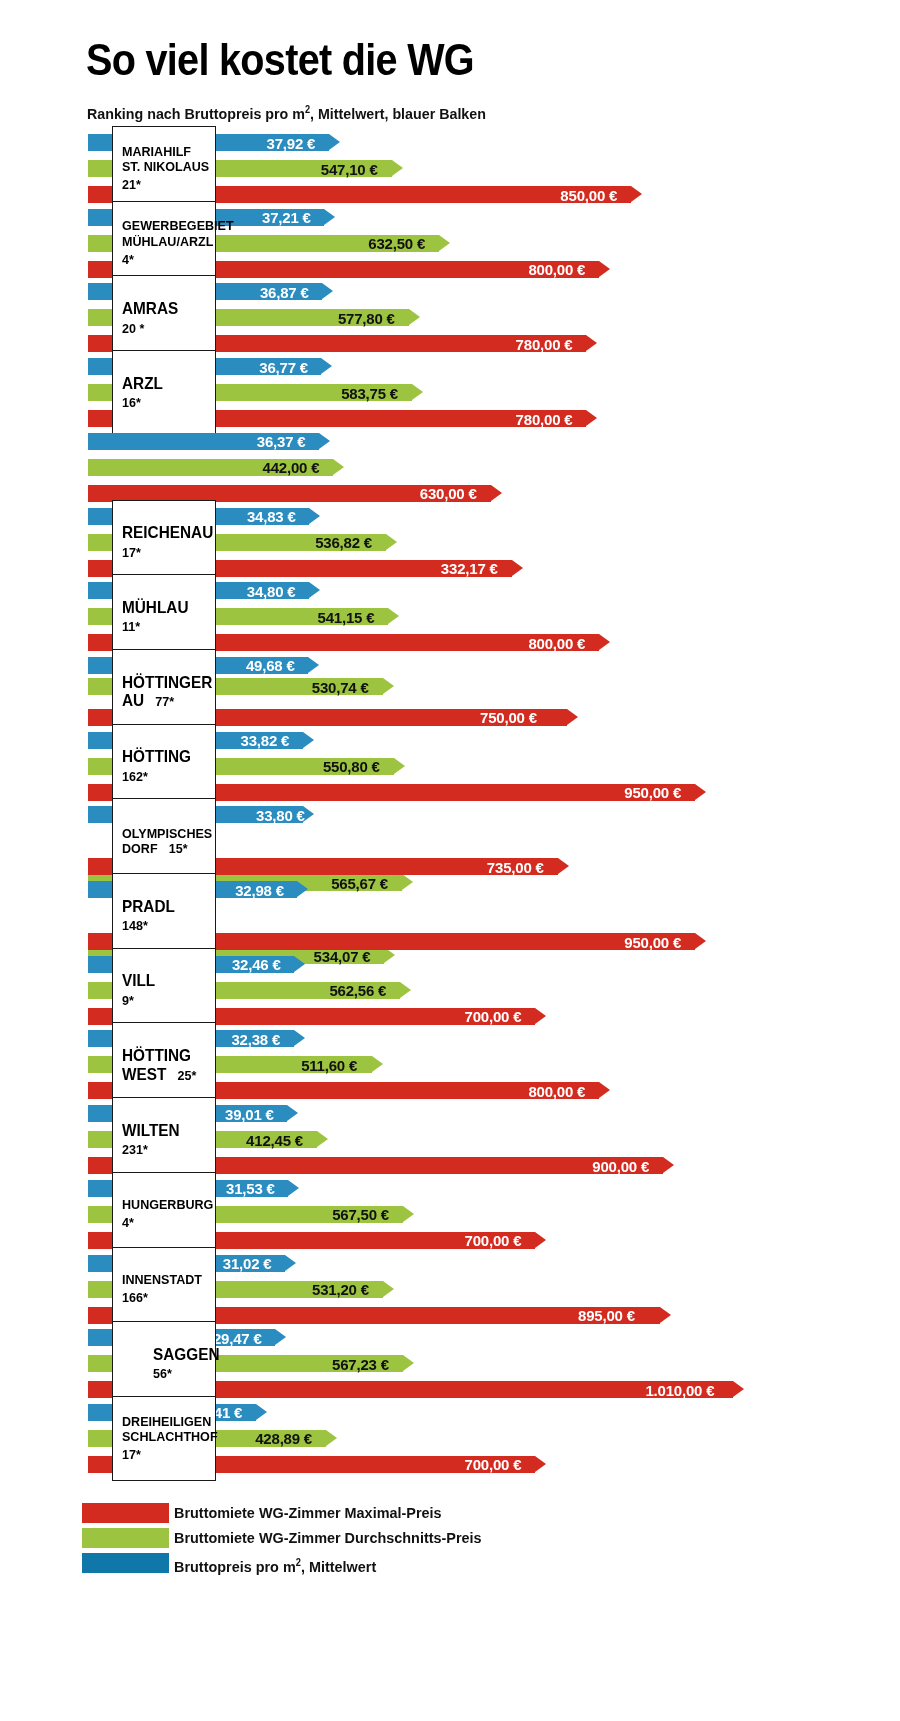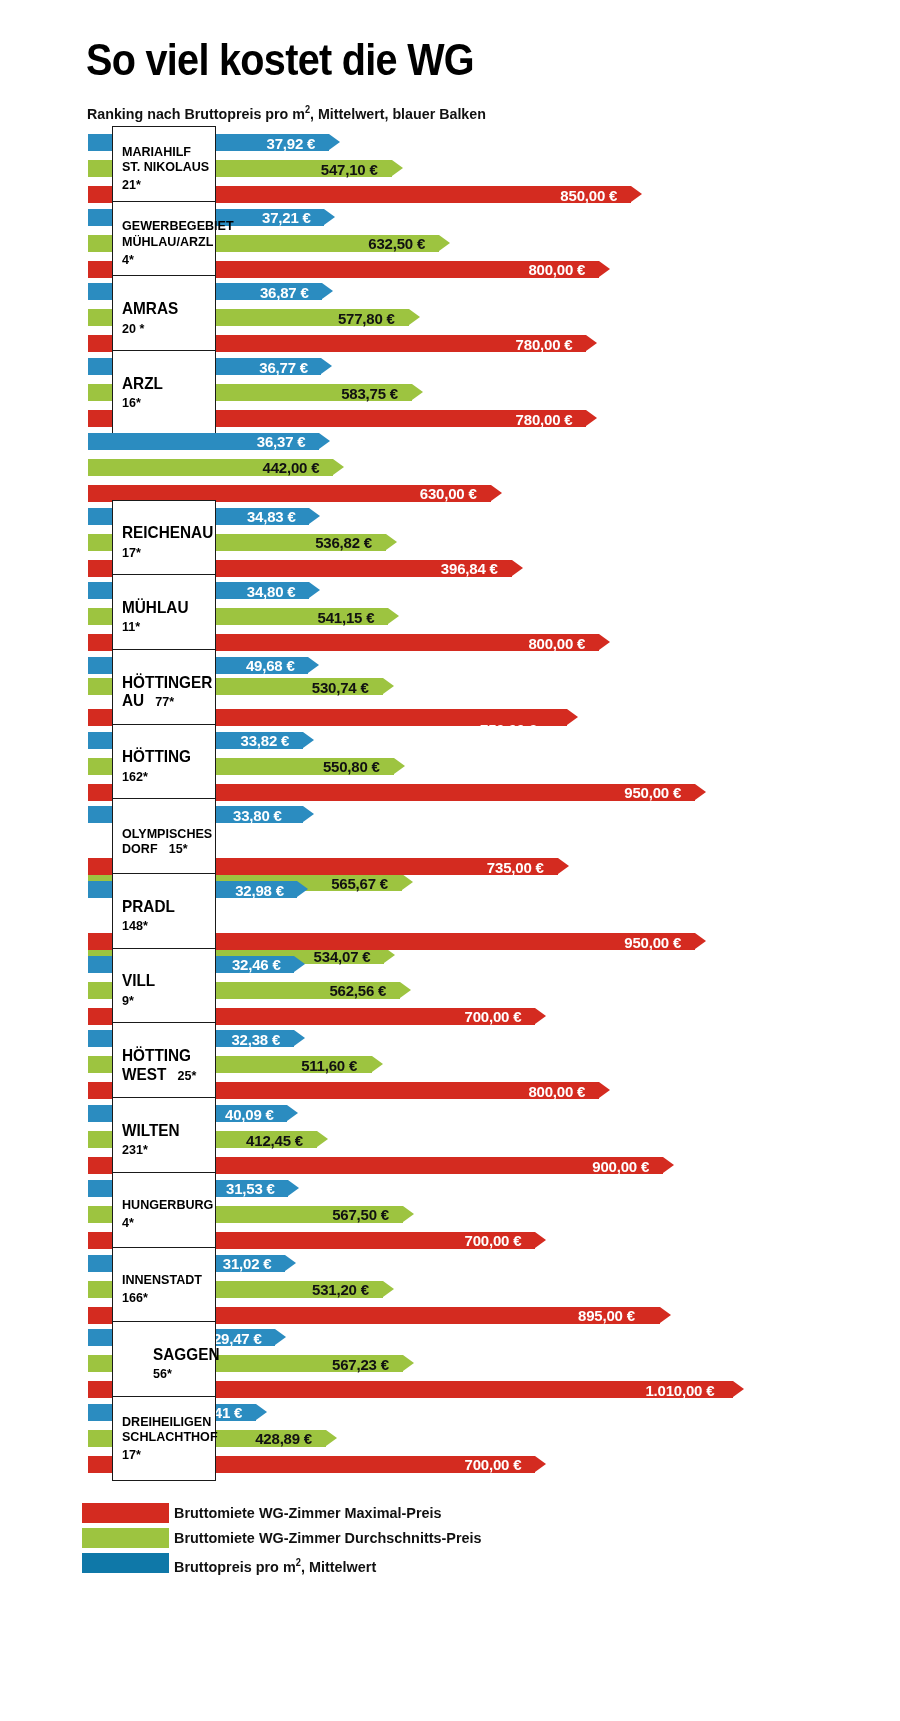--- a/index.html
+++ b/index.html
@@ -208,21 +208,21 @@
         <div class="val" style="left: 158.97px;">34,83 €</div>
       </div>
       <div class="bar green" style="top: 533.5px; width: 308.935px;">
         <div class="body" style="width: 297.935px;"></div>
         <div class="head" style="left: 297.935px;"></div>
         <div class="val" style="left: 227.135px;">536,82 €</div>
       </div>
       <div class="bar red" style="top: 559.5px; width: 434.657px;">
         <div class="body" style="width: 423.657px;"></div>
         <div class="head" style="left: 423.657px;"></div>
-        <div class="val" style="left: 352.857px;">396,84 €</div>
+        <div class="val" style="left: 352.857px;">332,17 €</div>
       </div>
       <div class="labelbox" style="top: 499.5px; height: 85px;">
         <div class="nm big">REICHENAU</div>
         <div class="ct">17*</div>
       </div>
       <div class="bar blue" style="top: 582.2px; width: 231.98px;">
         <div class="body" style="width: 220.98px;"></div>
         <div class="head" style="left: 220.98px;"></div>
         <div class="val" style="left: 158.78px;">34,80 €</div>
       </div>
@@ -246,21 +246,21 @@
         <div class="val" style="left: 157.891px;">49,68 €</div>
       </div>
       <div class="bar green" style="top: 678px; width: 305.561px;">
         <div class="body" style="width: 294.561px;"></div>
         <div class="head" style="left: 294.561px;"></div>
         <div class="val" style="left: 223.761px;">530,74 €</div>
       </div>
       <div class="bar red" style="top: 708.9px; width: 490.25px;">
         <div class="body" style="width: 479.25px;"></div>
         <div class="head" style="left: 479.25px;"></div>
-        <div class="val" style="left: 392px; margin-top: 12px;">750,00 €</div>
+        <div class="val" style="left: 392px;">750,00 €</div>
       </div>
       <div class="labelbox" style="top: 648.9px; height: 85px;">
         <div class="nm big">HÖTTINGER</div>
         <div class="nm big">AU<span class="inlinect">77*</span></div>
       </div>
       <div class="bar blue" style="top: 731.6px; width: 225.757px;">
         <div class="body" style="width: 214.757px;"></div>
         <div class="head" style="left: 214.757px;"></div>
         <div class="val" style="left: 152.557px;">33,82 €</div>
       </div>
@@ -274,21 +274,21 @@
         <div class="head" style="left: 607.05px;"></div>
         <div class="val" style="left: 536.25px;">950,00 €</div>
       </div>
       <div class="labelbox" style="top: 723.6px; height: 85px;">
         <div class="nm big">HÖTTING</div>
         <div class="ct">162*</div>
       </div>
       <div class="bar blue" style="top: 806.3px; width: 225.63px;">
         <div class="body" style="width: 214.63px;"></div>
         <div class="head" style="left: 214.63px;"></div>
-        <div class="val" style="left: 145px; text-align: center;">33,80 €</div>
+        <div class="val" style="left: 168px; text-align: center;">33,80 €</div>
       </div>
       <div class="bar green" style="top: 832.3px; width: 324.947px; margin-top: 42px;">
         <div class="body" style="width: 313.947px;"></div>
         <div class="head" style="left: 313.947px;"></div>
         <div class="val" style="left: 243.147px;">565,67 €</div>
       </div>
       <div class="bar red" style="top: 858.3px; width: 480.665px;">
         <div class="body" style="width: 469.665px;"></div>
         <div class="head" style="left: 469.665px;"></div>
         <div class="val" style="left: 398.865px;">735,00 €</div>
@@ -350,21 +350,21 @@
         <div class="head" style="left: 511.2px;"></div>
         <div class="val" style="left: 440.4px;">800,00 €</div>
       </div>
       <div class="labelbox" style="top: 1022.4px; height: 85px;">
         <div class="nm big">HÖTTING</div>
         <div class="nm big">WEST<span class="inlinect">25*</span></div>
       </div>
       <div class="bar blue" style="top: 1105.1px; width: 210.2px;">
         <div class="body" style="width: 199.2px;"></div>
         <div class="head" style="left: 199.2px;"></div>
-        <div class="val" style="left: 137px;">40,09 €</div>
+        <div class="val" style="left: 137px;">39,01 €</div>
       </div>
       <div class="bar green" style="top: 1131.1px; width: 239.91px;">
         <div class="body" style="width: 228.91px;"></div>
         <div class="head" style="left: 228.91px;"></div>
         <div class="val" style="left: 158.11px;">412,45 €</div>
       </div>
       <div class="bar red" style="top: 1157.1px; width: 586.1px;">
         <div class="body" style="width: 575.1px;"></div>
         <div class="head" style="left: 575.1px;"></div>
         <div class="val" style="left: 504.3px;">900,00 €</div>

